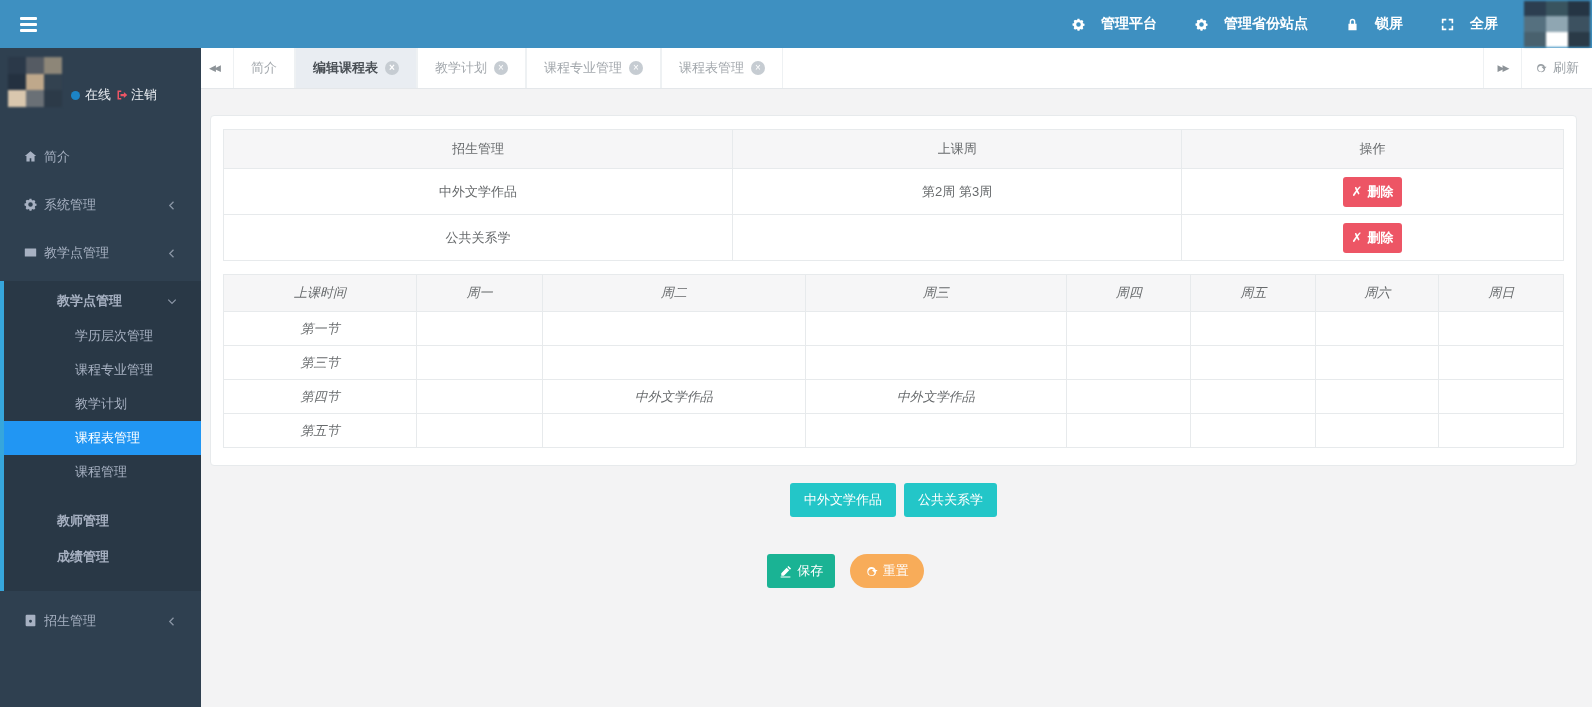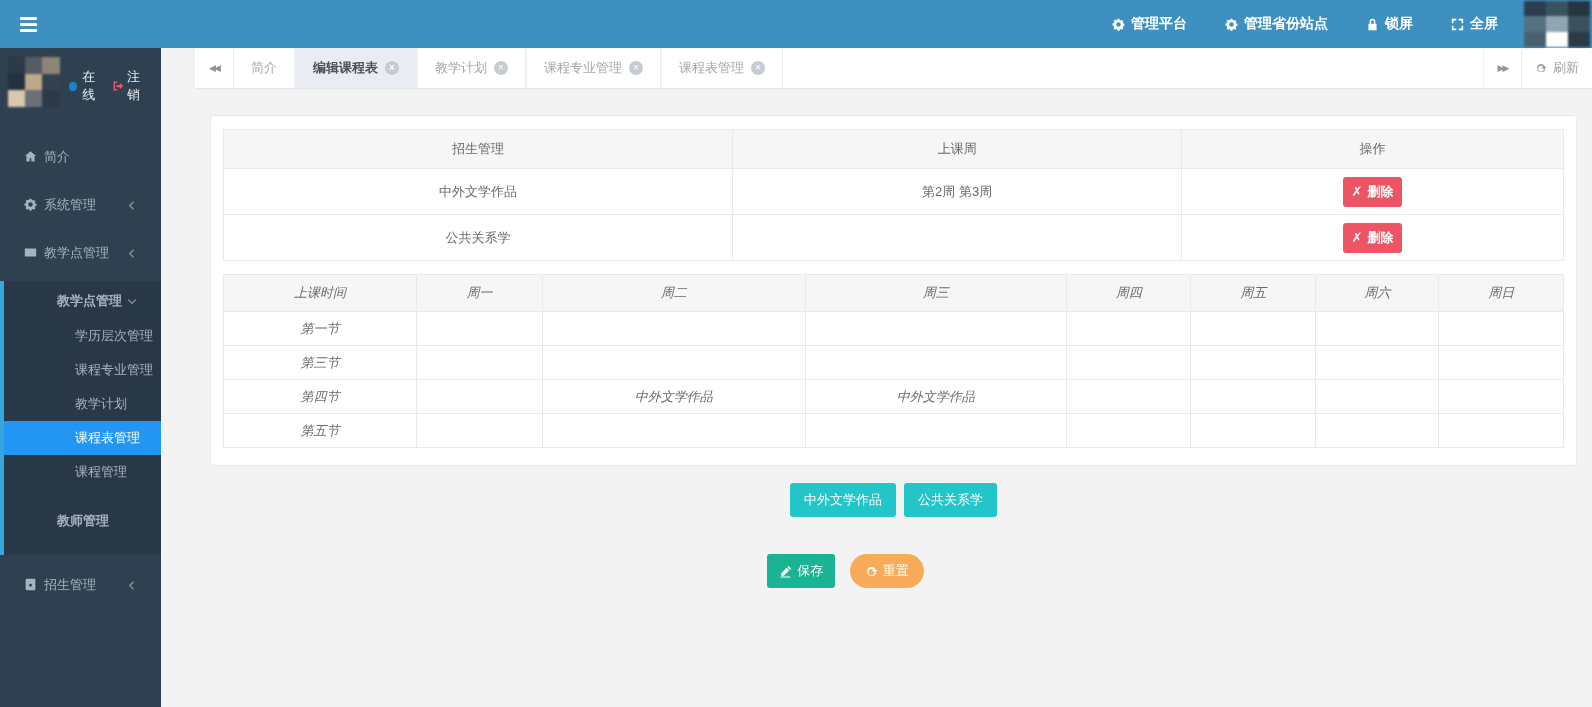--- a/index.html
+++ b/index.html
@@ -8,27 +8,27 @@
   .app { position:relative; width:1592px; height:707px; }
 
   
   .topbar { position:absolute; top:0; left:0; right:0; height:48px; background:#3e90c1; display:flex; z-index:5; }
   .logo { width:195px; height:48px; background:#3a80a8; color:#fff; font-size:15px; font-weight:bold;
           display:flex; align-items:center; justify-content:center; letter-spacing:.5px; }
   .topnav { flex:1; display:flex; align-items:center; color:#fff; }
   .hamb { margin-left:20px; display:flex; flex-direction:column; gap:3px; cursor:pointer; }
   .hamb i { display:block; width:17px; height:3px; background:#fff; border-radius:1px; }
   .topnav-links { margin-left:auto; display:flex; align-items:center; gap:38px; margin-right:26px; }
-  .topnav-link { display:flex; align-items:center; gap:6px; font-size:14px; font-weight:bold; cursor:pointer; white-space:nowrap; }
+  .topnav-link { display:flex; align-items:center; gap:16px; font-size:14px; font-weight:bold; cursor:pointer; white-space:nowrap; }
   .mosaic { display:grid; grid-template-columns:repeat(3,1fr); grid-template-rows:repeat(3,1fr); filter:blur(1.3px); }
   .mosaic i { display:block; }
   .avatar-top { width:66px; height:46px; margin-right:2px; }
 
   
-  .sidebar { position:absolute; top:48px; left:0; bottom:0; width:161px; background:#2f4050; z-index:4; }
+  .sidebar { position:absolute; top:48px; left:0; bottom:0; width:201px; background:#2f4050; z-index:4; }
   .user-panel { display:flex; align-items:flex-end; gap:9px; padding:9px 10px 14px 8px; }
   .avatar-side { width:54px; height:50px; }
   .status-row { display:flex; align-items:center; gap:5px; color:#e8ecf1; font-size:13px; padding-bottom:3px; }
   .dot { width:9px; height:9px; border-radius:50%; background:#1c84c6; display:inline-block; }
   .logout { display:flex; align-items:center; gap:3px; cursor:pointer; color:#e8ecf1; }
   .logout .ic { color:#ed5565; }
 
   .nav { margin-top:12px; }
   .nav-item { position:relative; color:#a7b1c2; font-size:13px; cursor:pointer; white-space:nowrap; }
   .nav-item .ic { margin-right:7px; position:relative; top:2px; }
@@ -173,20 +173,21 @@
         <div class="nav-section">
           <div class="nav-item lv2"><span>教学点管理</span><span class="chev"><svg class="ic ic-sm" viewBox="0 0 16 16" fill="currentColor">
                 <path d="M3 5.5l5 5 5-5" fill="none" stroke="currentColor" stroke-width="1.7"></path>
               </svg></span></div>
           <div class="nav-item lv3"><span>学历层次管理</span></div>
           <div class="nav-item lv3"><span>课程专业管理</span></div>
           <div class="nav-item lv3"><span>教学计划</span></div>
           <div class="nav-item lv3 active"><span>课程表管理</span></div>
           <div class="nav-item lv3"><span>课程管理</span></div>
           <div class="nav-item lv2 gap-top"><span>教师管理</span></div>
+          <div class="nav-item lv2"><span>成绩管理</span></div>
         </div>
         <div class="nav-item lv1"><svg class="ic " viewBox="0 0 16 16" fill="currentColor">
             <path d="M3.5 1H13a1 1 0 0 1 1 1v12a1 1 0 0 1-1 1H3.5A1.5 1.5 0 0 1 2 13.5v-11A1.5 1.5 0 0 1 3.5 1zM5 4h6v1.2H5V4zm3 3.2a1.8 1.8 0 1 0 0 3.6 1.8 1.8 0 0 0 0-3.6z"></path>
           </svg><span>招生管理</span><span class="chev"><svg class="ic ic-sm" viewBox="0 0 16 16" fill="currentColor">
               <path d="M10 3L5 8l5 5" fill="none" stroke="currentColor" stroke-width="1.7"></path>
             </svg></span></div>
       </div>
   </div>
 
   <div class="tabbar">

